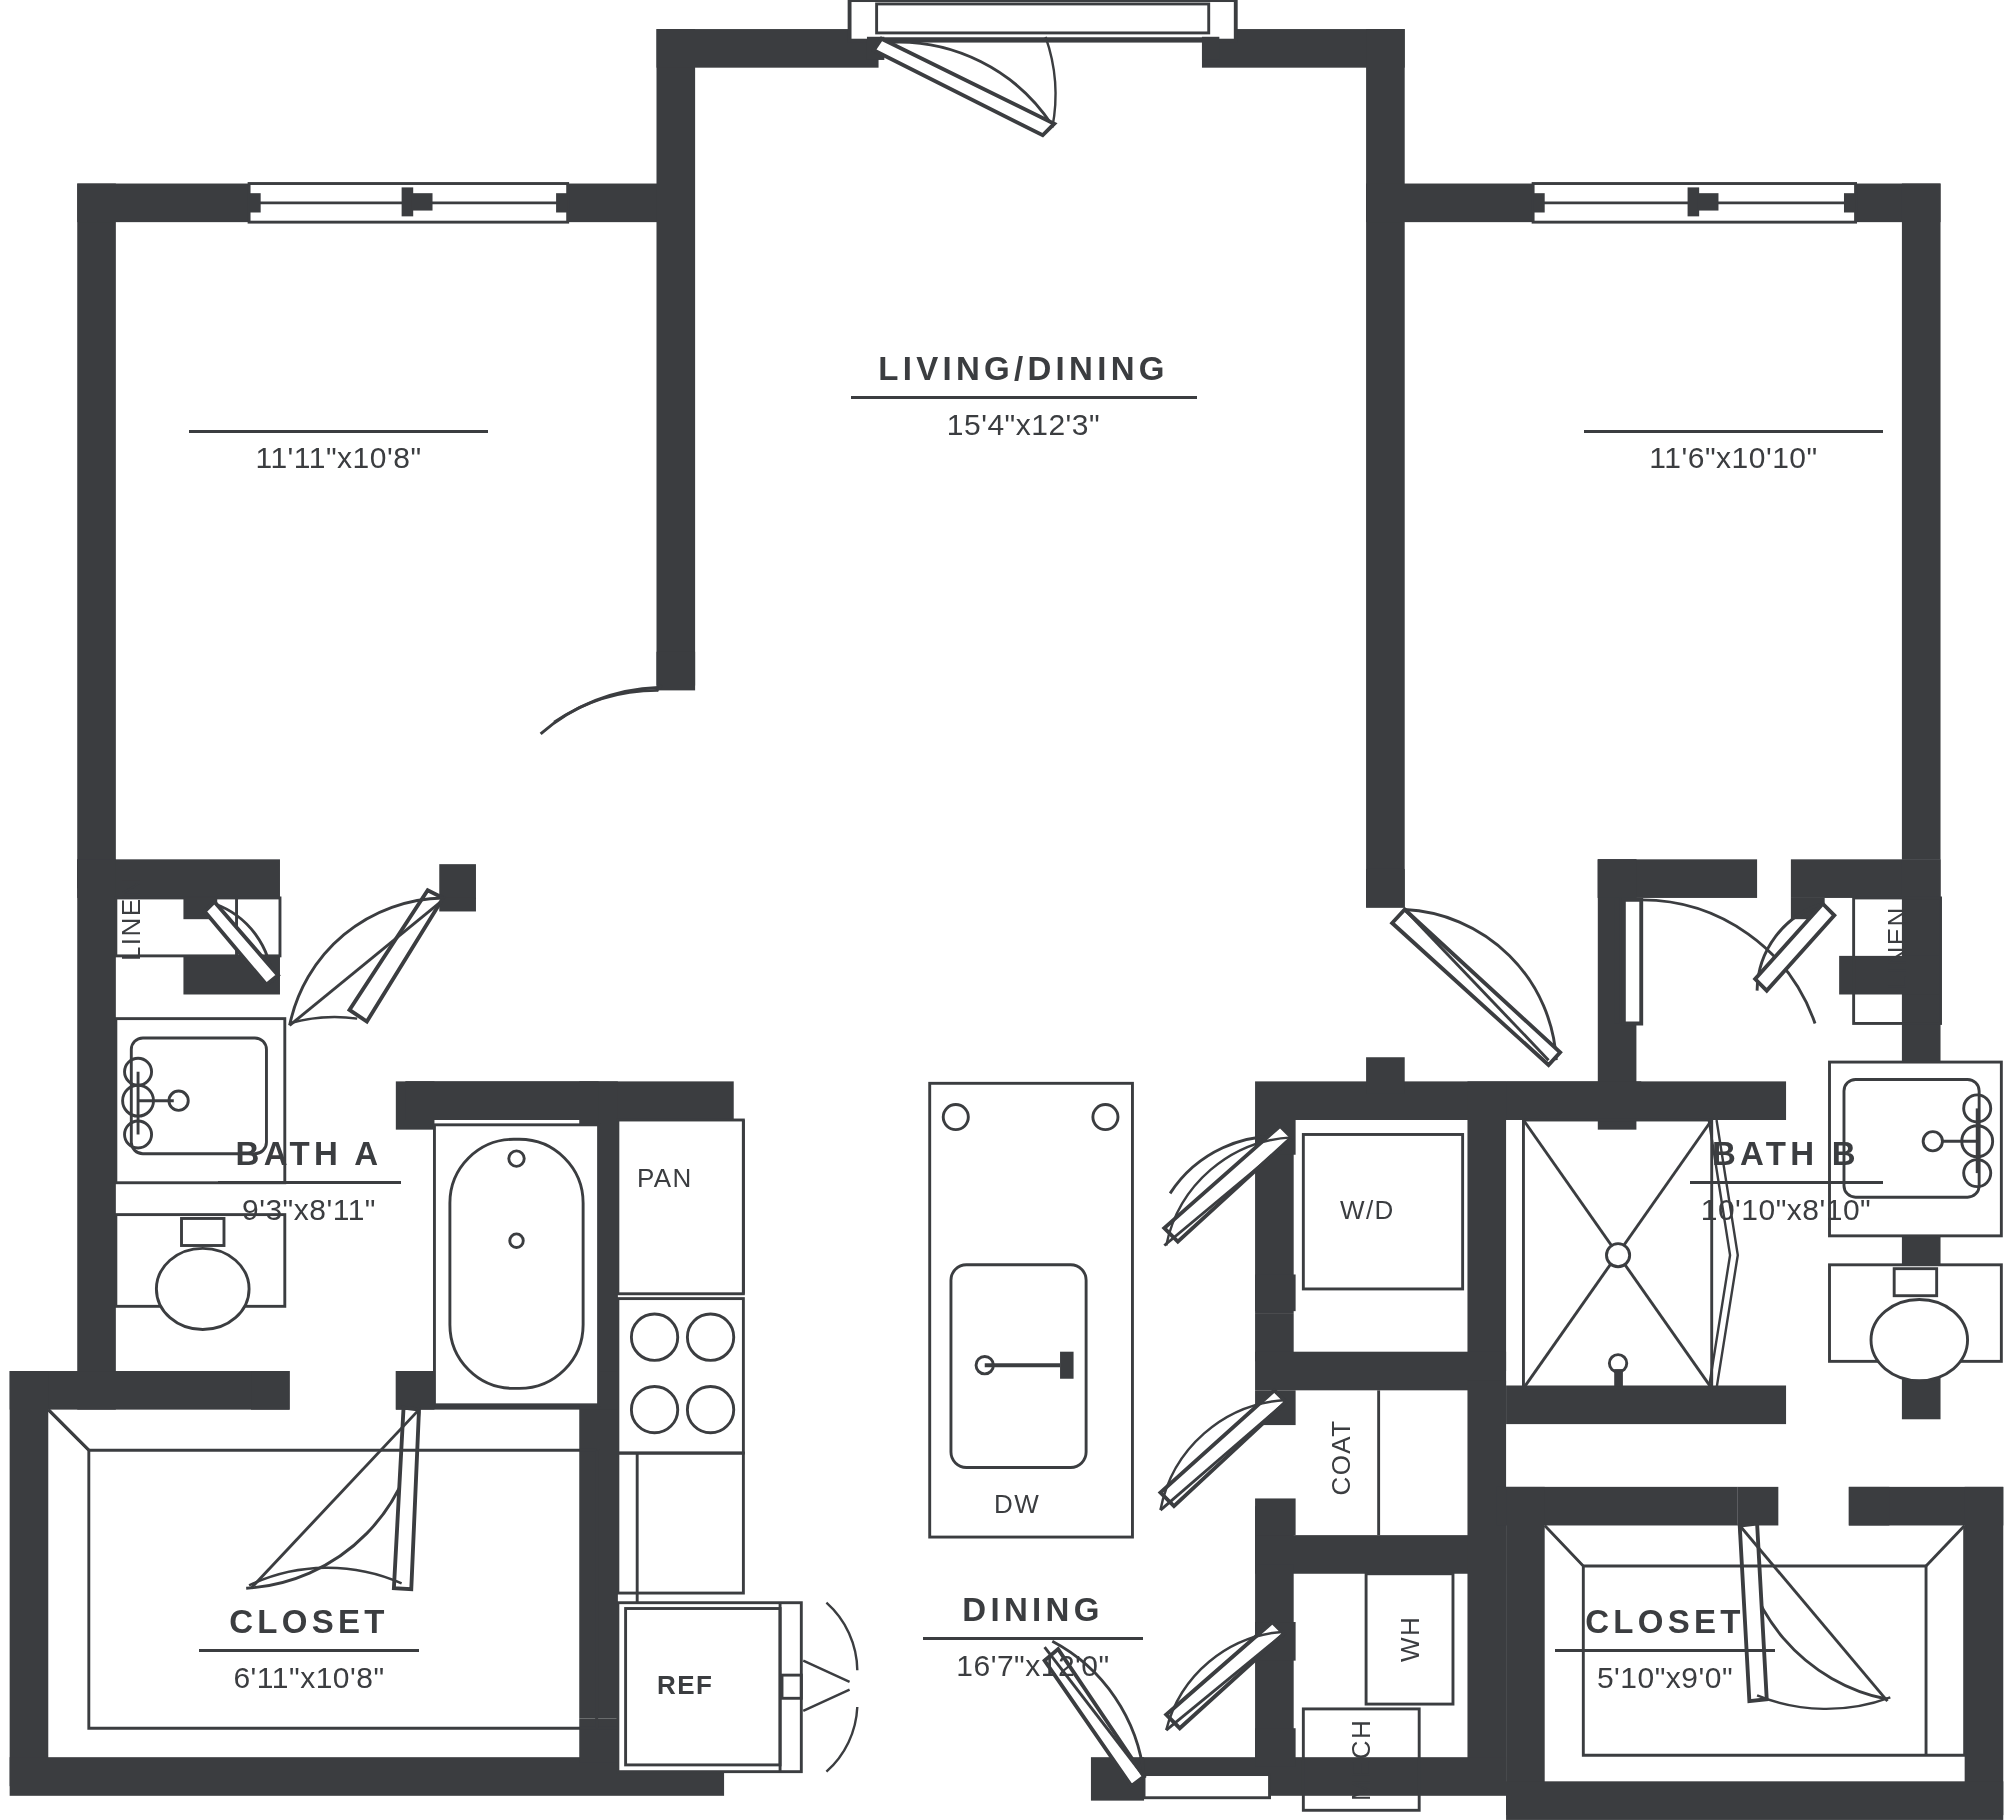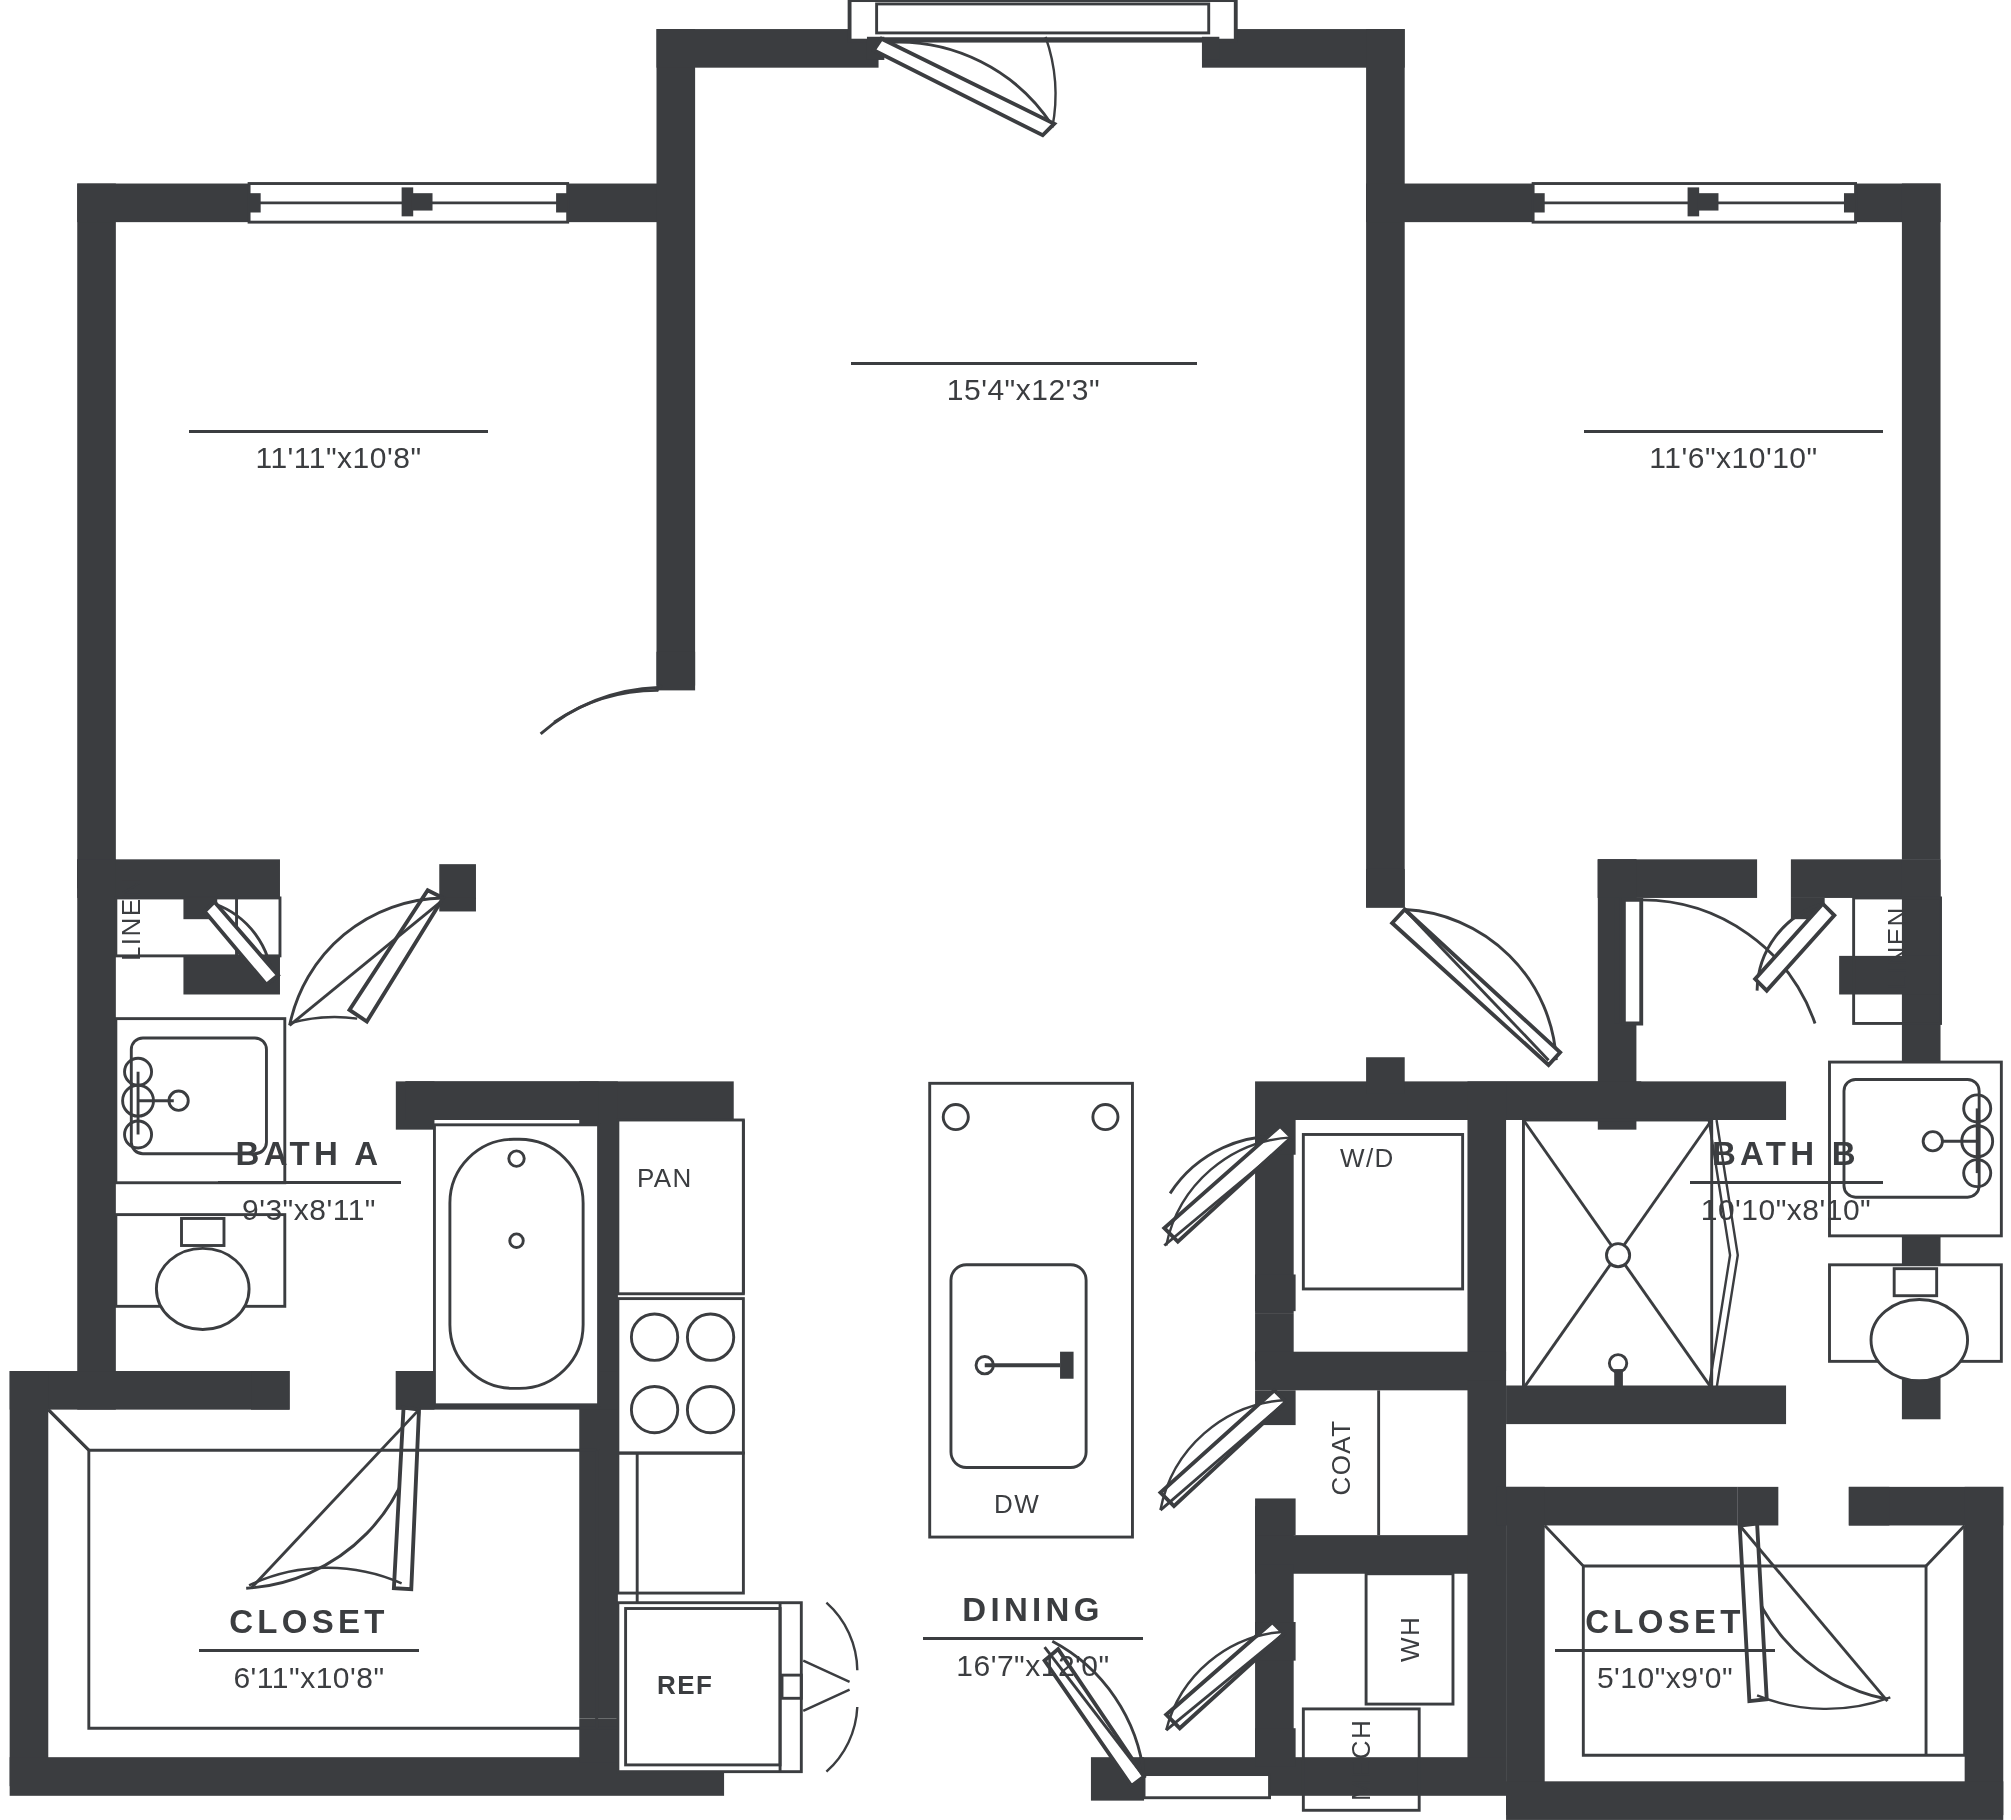--- a/index.html
+++ b/index.html
@@ -313,20 +313,21 @@
   </g>
 
 </svg>
 
 <div class="room-label" style="left:126px; top:420px; width:425px;">
   <div class="room-rule" style="width:299px;"></div>
   <div class="room-dim">11'11"x10'8"</div>
 </div>
 
 <div class="room-label" style="left:811px; top:352px; width:425px;">
+  <div class="room-name">LIVING/DINING</div>
   <div class="room-rule" style="width:346px;"></div>
   <div class="room-dim">15'4"x12'3"</div>
 </div>
 
 <div class="room-label" style="left:1521px; top:420px; width:425px;">
   <div class="room-rule" style="width:299px;"></div>
   <div class="room-dim">11'6"x10'10"</div>
 </div>
 
 <div class="room-label" style="left:174px; top:1137px; width:270px;">
@@ -362,21 +363,21 @@
 <div class="mini rot90" style="left:97px; top:893px; width:68px; height:68px; line-height:68px; text-align:center;">LINEN</div>
 
 <div class="mini rot90" style="left:1863px; top:922px; width:68px; height:68px; line-height:68px; text-align:center;">LINEN</div>
 
 <div class="mini" style="left:637px; top:1163px;text-align:center;">PAN</div>
 
 <div class="mini" style="left:657px; top:1670px;font-weight:bold;">REF</div>
 
 <div class="mini" style="left:994px; top:1489px;">DW</div>
 
-<div class="mini" style="left:1340px; top:1143px;">W/D</div>
+<div class="mini" style="left:1340px; top:1195px;">W/D</div>
 
 <div class="mini rot90" style="left:1303px; top:1419px; width:77px; height:77px; line-height:77px; text-align:center;">COAT</div>
 
 <div class="mini rot90" style="left:1376px; top:1605px; width:68px; height:68px; line-height:68px; text-align:center;">WH</div>
 
 <div class="mini rot90" style="left:1308px; top:1726px; width:106px; height:68px; line-height:68px; text-align:center;">MECH</div>
 
 </div>
 
 

